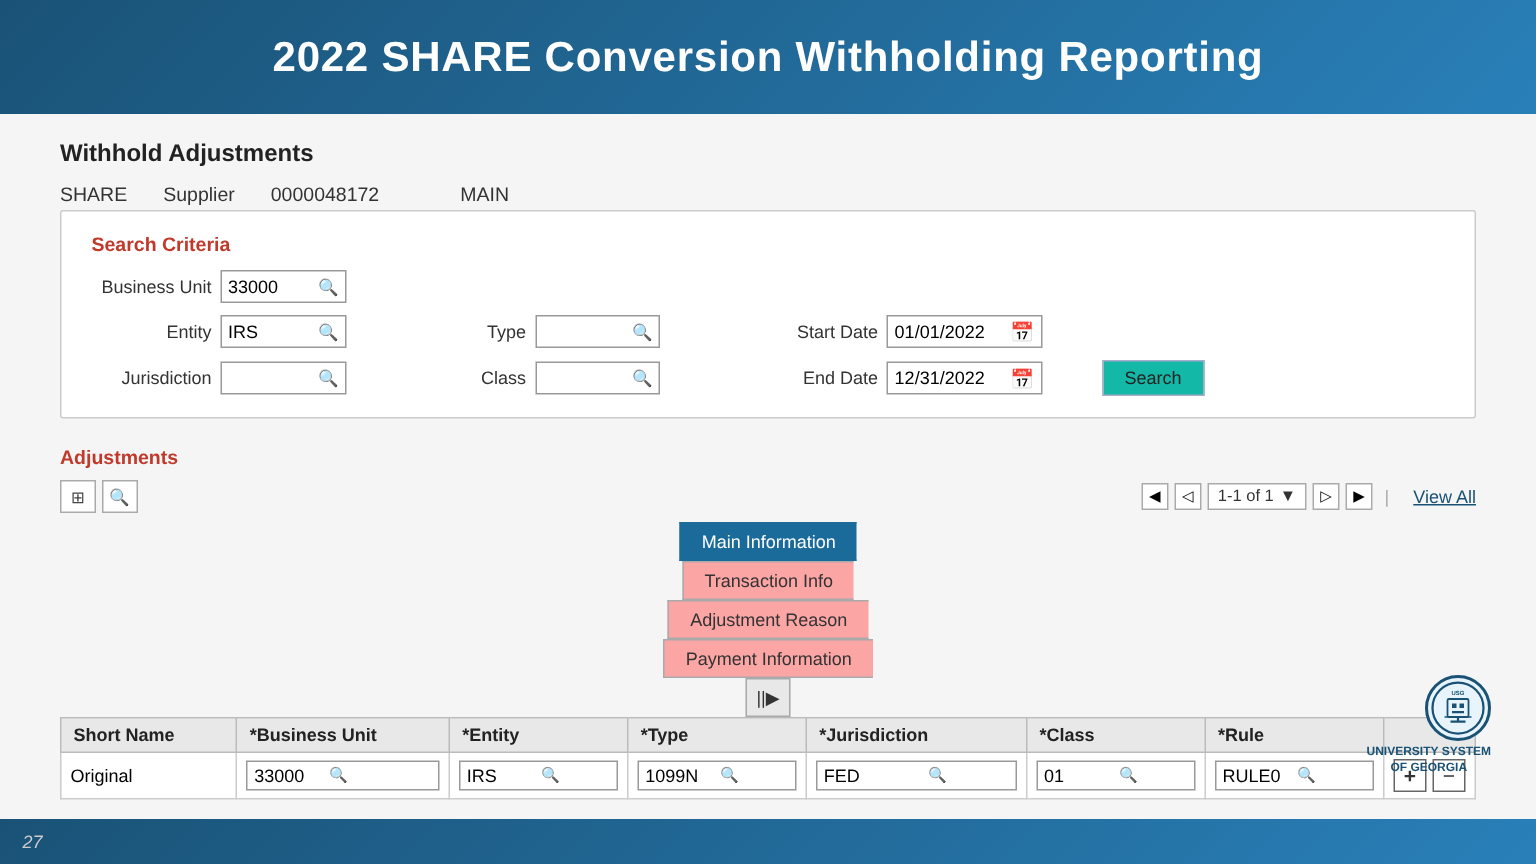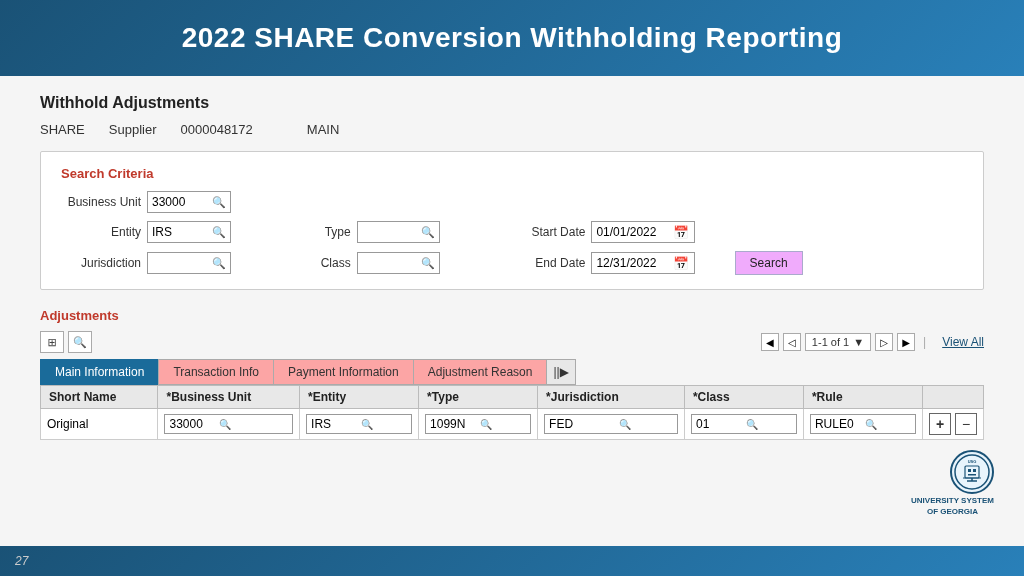--- a/index.html
+++ b/index.html
@@ -37,21 +37,21 @@
       font-size: 16px;
       font-weight: bold;
       color: #222;
       margin-bottom: 10px;
     }
 
     .info-row {
       display: flex;
       align-items: center;
       gap: 20px;
-      margin-bottom: 14px;
+      margin-bottom: 3px;
       font-size: 13px;
       color: #333;
     }
 
     .info-row span {
       margin-right: 4px;
     }
 
     
     .search-criteria-box {
@@ -136,21 +136,21 @@
     }
 
     .calendar-icon {
       font-size: 13px;
       color: #555;
       cursor: pointer;
       margin-left: 2px;
     }
 
     .search-button {
-      background: #f0abfc;
+      background: #14b8a6;
       border: 1px solid #aac;
       padding: 3px 14px;
       font-size: 12px;
       cursor: pointer;
       color: #222;
       height: 24px;
     }
 
     
     .adjustments-label {
@@ -224,20 +224,21 @@
       font-size: 12px;
       margin-left: 8px;
     }
 
     
     .tabs {
       display: flex;
       align-items: center;
       gap: 0;
       margin-bottom: 0;
+      flex-direction: column;
     }
 
     .tab {
       border: 1px solid #aaa;
       background: #fca5a5;
       padding: 5px 14px;
       cursor: pointer;
       font-size: 12px;
       color: #333;
       border-right: none;
@@ -492,24 +493,24 @@
     </div>
 
     <div class="tabs">
       <div class="tab active">
         <span>Main Information</span>
       </div>
       <div class="tab">
         <span>Transaction Info</span>
       </div>
       <div class="tab">
+        <span>Adjustment Reason</span>
+      </div>
+      <div class="tab">
         <span>Payment Information</span>
-      </div>
-      <div class="tab">
-        <span>Adjustment Reason</span>
       </div>
       <div class="tab-more">||▶</div>
     </div>
 
     <table class="data-table">
       <thead>
         <tr>
           <th>
             <span>Short Name</span>
           </th>

